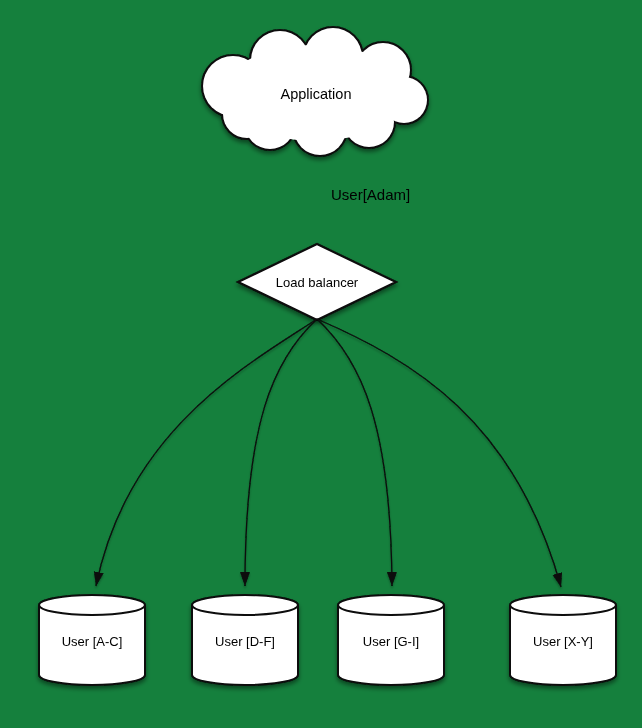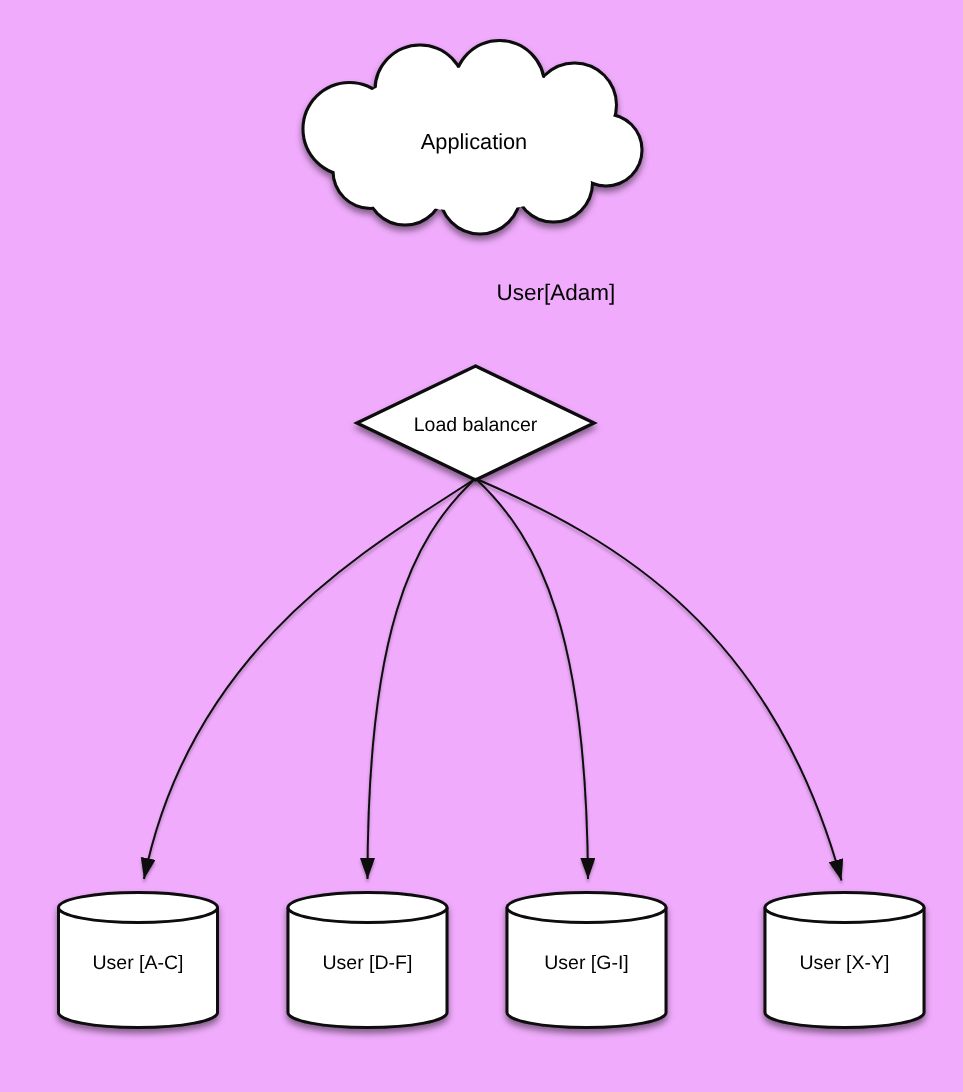--- a/index.html
+++ b/index.html
@@ -8,21 +8,21 @@
     background: #ffffff;
     width: 642px;
     height: 728px;
     overflow: hidden;
     font-family: "Liberation Sans", sans-serif;
   }
   .canvas-wrap {
     position: relative;
     width: 642px;
     height: 728px;
-    background: #f0abfc;
+    background: #15803d;
   }
   svg { display: block; }
   text {
     fill: #000000;
     font-family: "Liberation Sans", sans-serif;
   }
   .node-label       { font-size: 14.5px; }
   .diamond-label    { font-size: 13px; }
   .edge-label       { font-size: 15px; }
   .cylinder-label   { font-size: 13px; }

